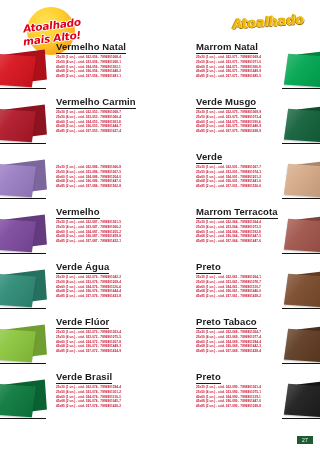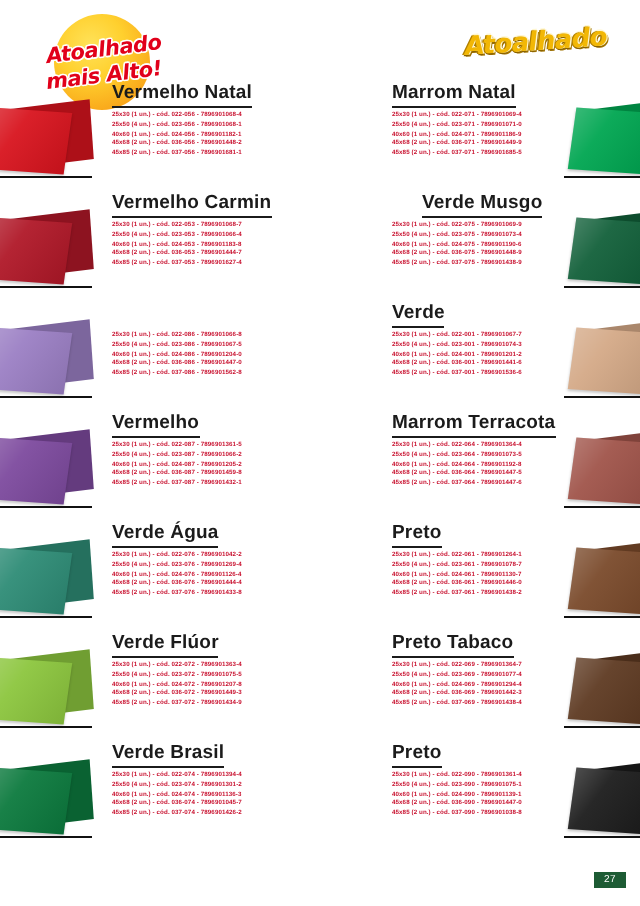--- a/index.html
+++ b/index.html
@@ -204,21 +204,21 @@
           </div>
       </div>
       <div class="cell right">
         <div class="swatch-wrap">
           <div class="sw-back" style="background: rgb(18, 96, 58);"></div>
           <div class="sw-front" style="background: rgb(18, 96, 58);">
               <div class="sw-shine"></div>
             </div>
           <div class="sw-floor"></div>
         </div>
-        <div class="c-title" style="color: rgb(27, 27, 27); border-bottom-color: rgb(27, 27, 27); margin-left: 15px;">Verde Musgo</div>
+        <div class="c-title" style="color: rgb(27, 27, 27); border-bottom-color: rgb(27, 27, 27);">Verde Musgo</div>
         <div class="codes">
             <div class="code" style="color: rgb(200, 16, 46);">25x30 (1 un.) - cód. 022-075 - 7896901069-9</div>
             <div class="code" style="color: rgb(200, 16, 46);">25x50 (4 un.) - cód. 023-075 - 7896901073-4</div>
             <div class="code" style="color: rgb(200, 16, 46);">40x60 (1 un.) - cód. 024-075 - 7896901190-6</div>
             <div class="code" style="color: rgb(200, 16, 46);">45x68 (2 un.) - cód. 036-075 - 7896901448-9</div>
             <div class="code" style="color: rgb(200, 16, 46);">45x85 (2 un.) - cód. 037-075 - 7896901438-9</div>
           </div>
       </div>
     </div>
 

